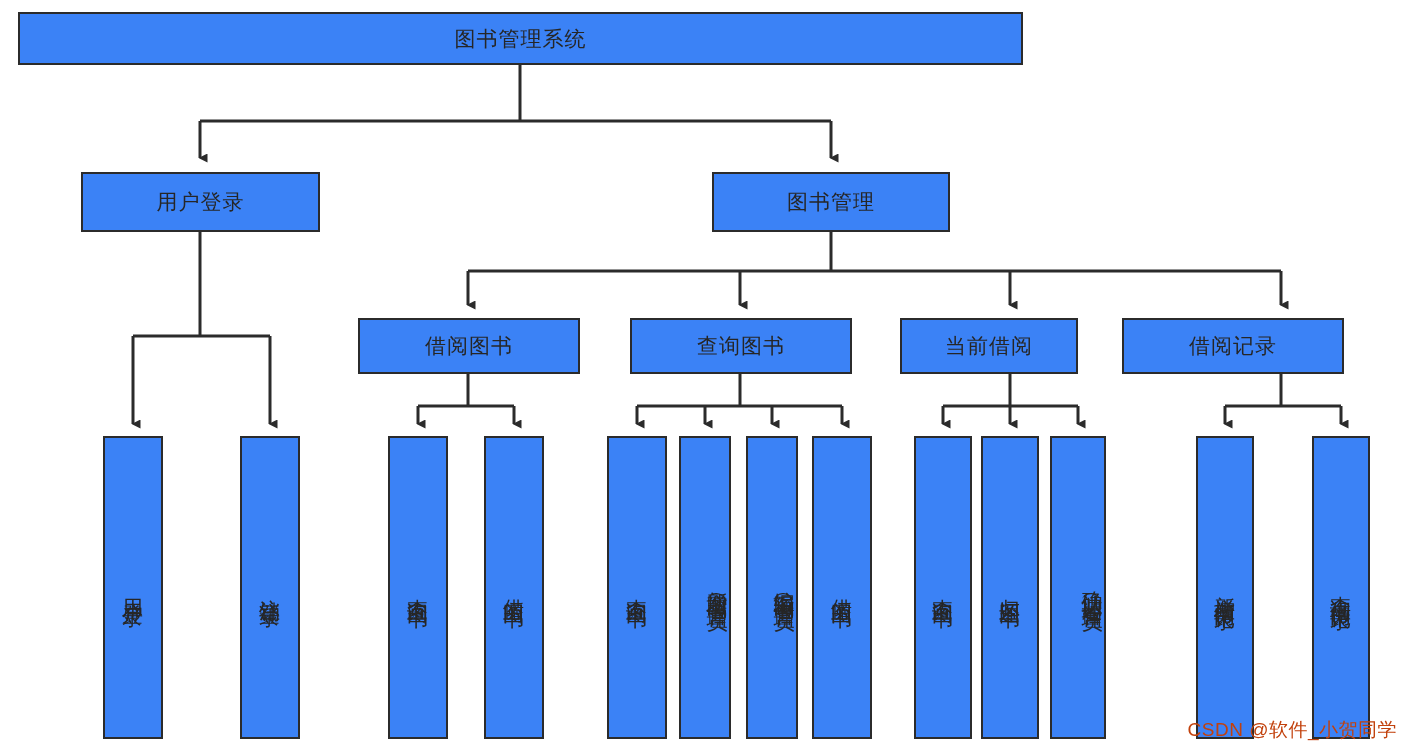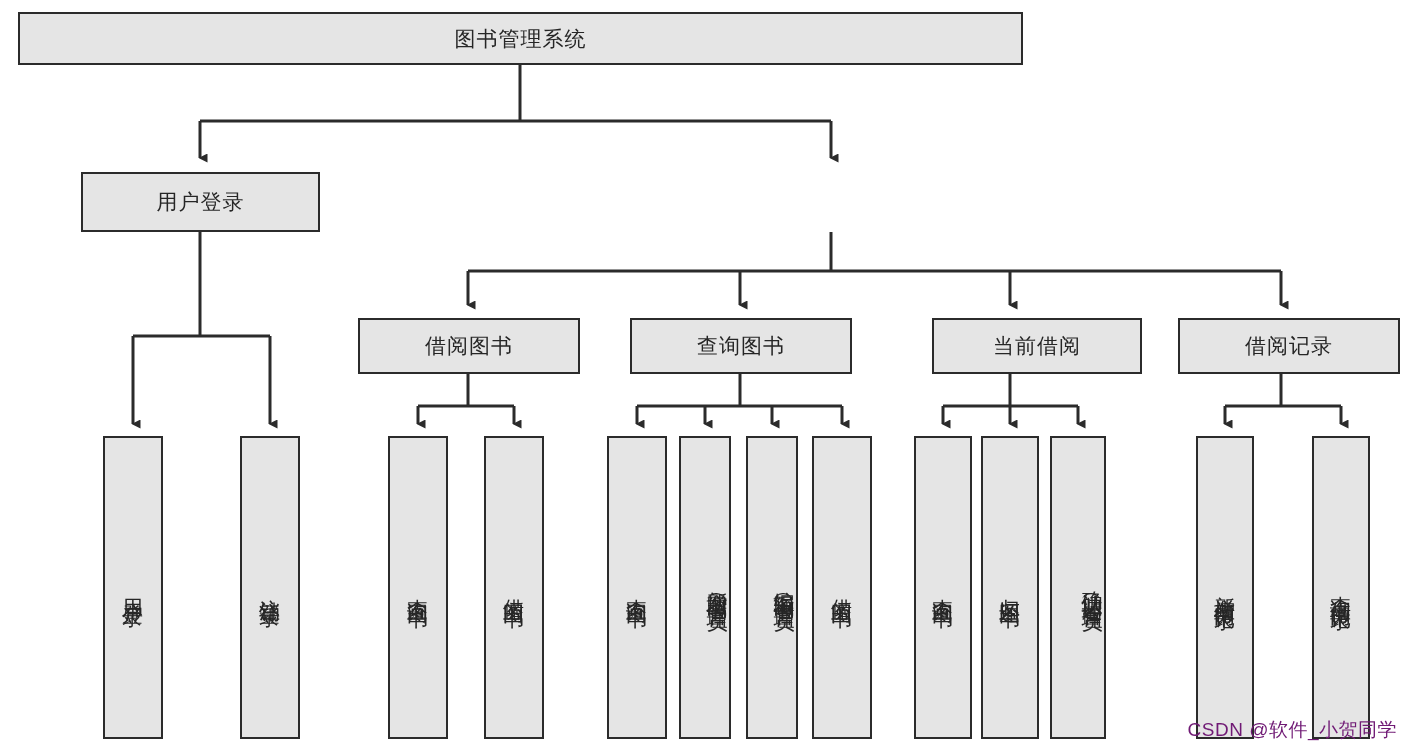--- a/index.html
+++ b/index.html
@@ -21,21 +21,21 @@
     position: absolute;
     left: 0;
     top: 0;
     width: 1405px;
     height: 747px;
     pointer-events: none;
   }
   .node {
     position: absolute;
     box-sizing: border-box;
-    background: #e5e5e5;
+    background: #3b82f6;
     border: 2px solid #2b2b2b;
     display: flex;
     align-items: center;
     justify-content: center;
     color: #262626;
   }
   .node.h {
     font-size: 21px;
     letter-spacing: 1px;
     line-height: 1.1;
@@ -50,21 +50,21 @@
   .node.v .vtext {
     writing-mode: vertical-rl;
     text-orientation: upright;
     white-space: nowrap;
   }
   .watermark {
     position: absolute;
     right: 8px;
     bottom: 4px;
     font-size: 19px;
-    color: #701a75;
+    color: #c2410c;
     letter-spacing: 0.5px;
     white-space: nowrap;
   }
 </style>
 </head>
 <body>
 
 <div id="canvas">
 
   <svg class="wires" viewBox="0 0 1405 747" xmlns="http://www.w3.org/2000/svg">
@@ -118,34 +118,37 @@
   </svg>
 
   <div class="node h" style="left:18px;  top:12px;  width:1005px; height:53px;">
     <span>图书管理系统</span>
   </div>
 
   <div class="node h" style="left:81px;  top:172px; width:239px; height:60px;">
     <span>用户登录</span>
   </div>
 
+  <div class="node h" style="left:712px; top:172px; width:238px; height:60px;">
+    <span>图书管理</span>
+  </div>
 
   <div class="node h" style="left:358px;  top:318px; width:222px; height:56px;">
     <span>借阅图书</span>
   </div>
 
   <div class="node h" style="left:630px;  top:318px; width:222px; height:56px;">
     <span>查询图书</span>
   </div>
 
-  <div class="node h" style="left:932px;  top:318px; width:210px; height:56px;">
+  <div class="node h" style="left:900px;  top:318px; width:178px; height:56px;">
     <span>当前借阅</span>
   </div>
 
-  <div class="node h" style="left:1178px; top:318px; width:222px; height:56px;">
+  <div class="node h" style="left:1122px; top:318px; width:222px; height:56px;">
     <span>借阅记录</span>
   </div>
 
   <div class="node v" style="left:103px; top:436px; width:60px; height:303px;">
     <span class="vtext">用户登录</span>
   </div>
   <div class="node v" style="left:240px; top:436px; width:60px; height:303px;">
     <span class="vtext">注销登录</span>
   </div>
 

